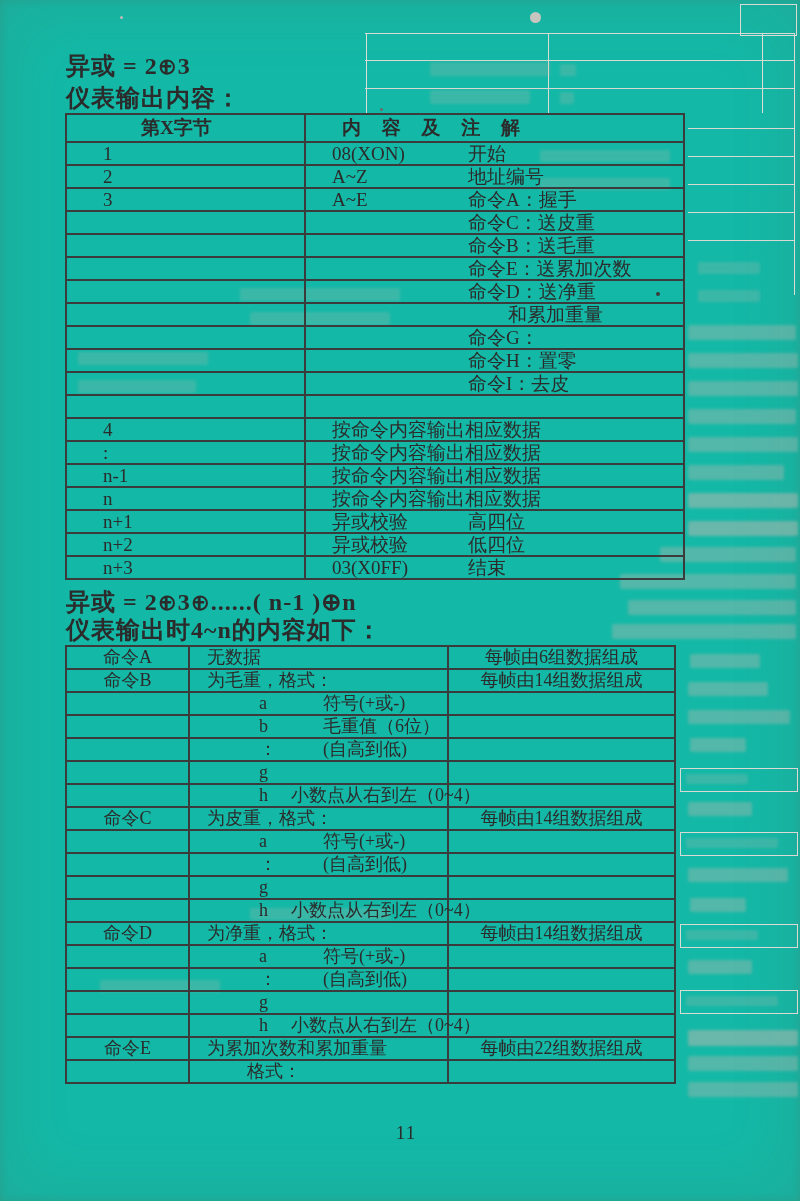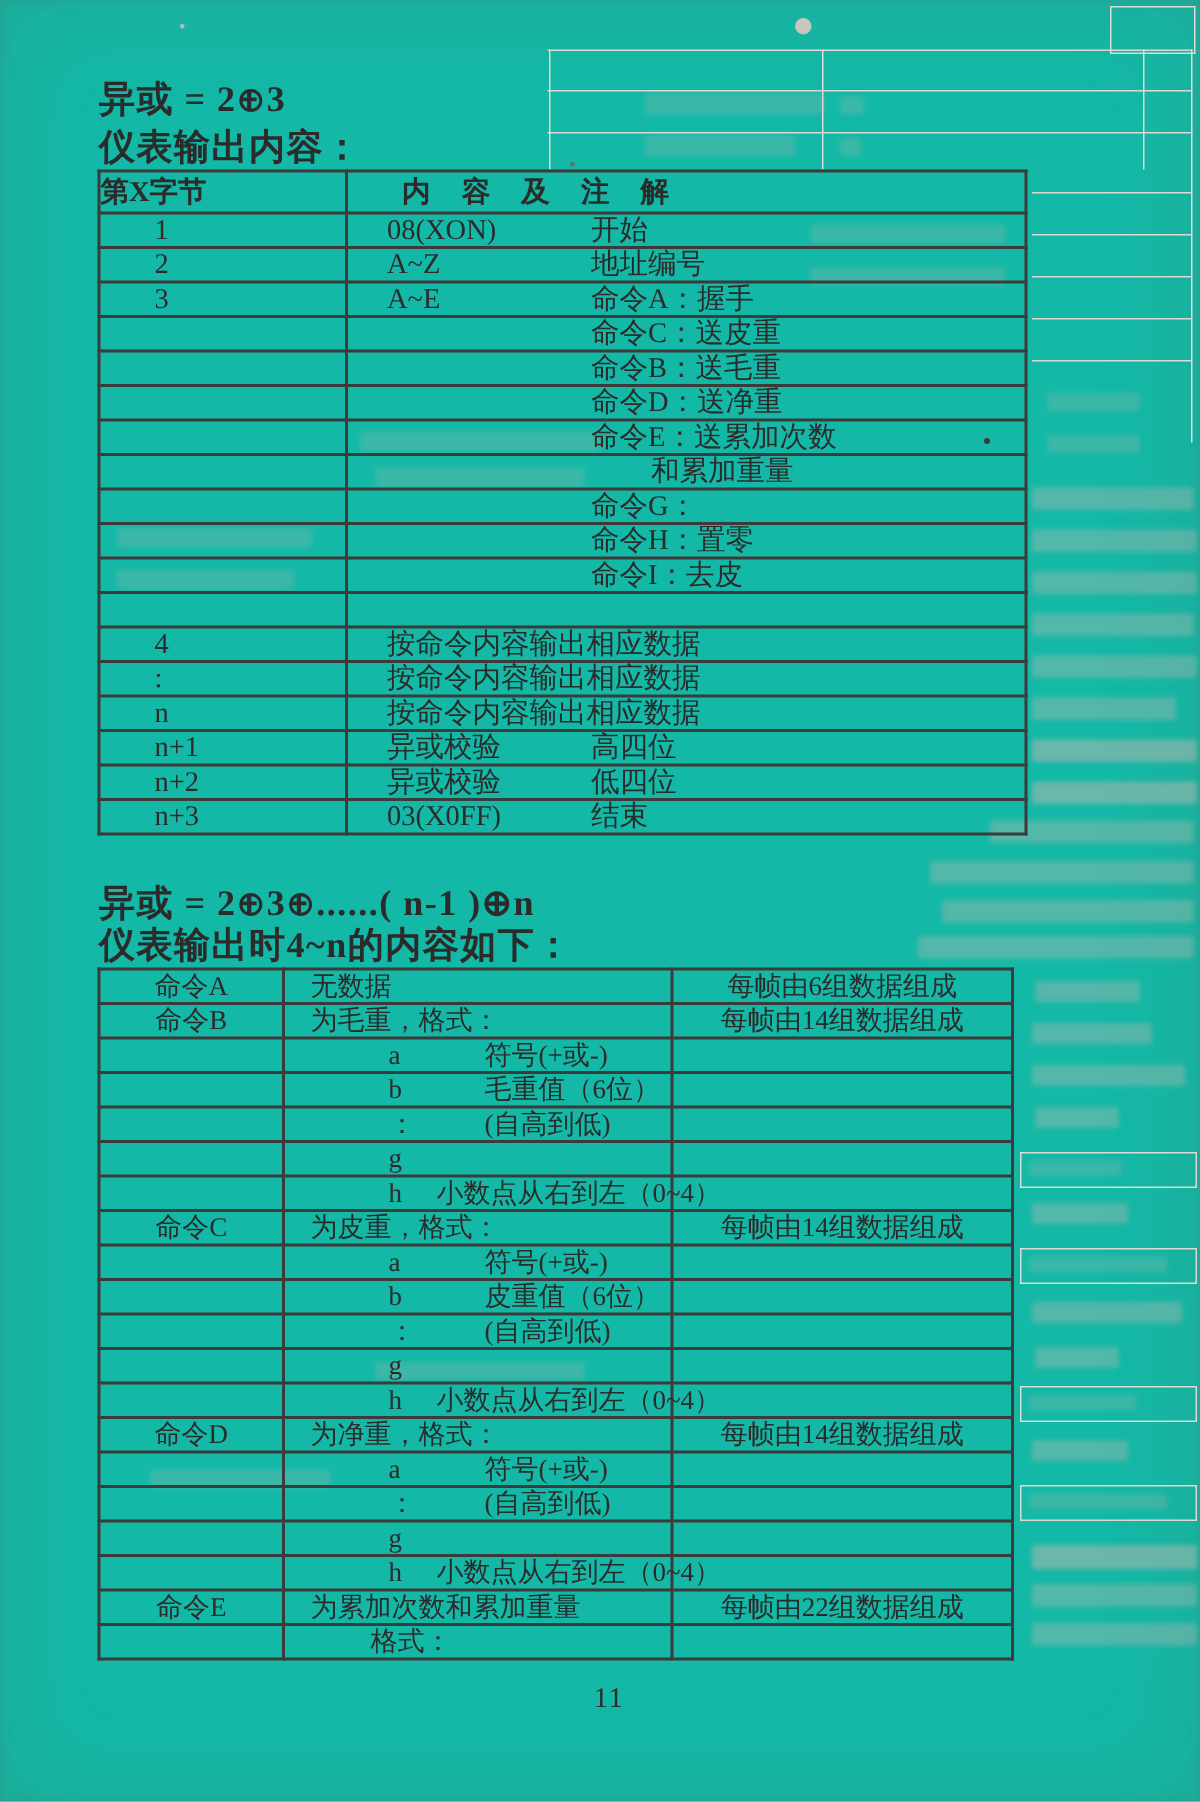--- a/index.html
+++ b/index.html
@@ -11,21 +11,21 @@
   }
   
   .hline{position:absolute;left:66px;font-size:24px;font-weight:700;letter-spacing:1px;white-space:nowrap;}
   
   table.tbl{position:absolute;border-collapse:collapse;table-layout:fixed;background:transparent;}
   .tbl th,.tbl td{border:2px solid #3b3b3b;padding:0;vertical-align:middle;white-space:nowrap;overflow:visible;}
   #table1{left:65px;top:113px;width:620px;}
   #table1 th{height:25px;font-size:19px;font-weight:600;text-align:left;}
   #table1 td{height:21px;font-size:19px;line-height:20px;font-weight:500;}
   #table1 .c1{width:163px;}
-  #table1 th.c1{}
+  #table1 th.c1{padding-left:74px;}
   #table1 th.c2{padding-left:36px;letter-spacing:8px;font-weight:600;}
   .byte-label{display:inline-block;padding-left:36px;}
   .code{display:inline-block;margin-left:26px;width:136px;}
   .note{display:inline-block;}
   .note.ind{margin-left:40px;}
   .full{display:inline-block;margin-left:26px;}
   #table2{left:65px;top:645px;width:611px;}
   #table2 td{height:21px;font-size:18px;line-height:19px;font-weight:500;}
   #table2 .c1{width:121px;text-align:center;}
   #table2 .c2{width:257px;}
@@ -147,25 +147,25 @@
         <tr>
           <td class="c1"><span class="byte-label"></span></td>
           <td class="c2"><span class="code"></span><span class="note">命令C：送皮重</span></td>
         </tr>
         <tr>
           <td class="c1"><span class="byte-label"></span></td>
           <td class="c2"><span class="code"></span><span class="note">命令B：送毛重</span></td>
         </tr>
         <tr>
           <td class="c1"><span class="byte-label"></span></td>
+          <td class="c2"><span class="code"></span><span class="note">命令E：送累加次数</span></td>
+        </tr>
+        <tr>
+          <td class="c1"><span class="byte-label"></span></td>
           <td class="c2"><span class="code"></span><span class="note">命令D：送净重</span></td>
-        </tr>
-        <tr>
-          <td class="c1"><span class="byte-label"></span></td>
-          <td class="c2"><span class="code"></span><span class="note">命令E：送累加次数</span></td>
         </tr>
         <tr>
           <td class="c1"><span class="byte-label"></span></td>
           <td class="c2"><span class="code"></span><span class="note ind">和累加重量</span></td>
         </tr>
         <tr>
           <td class="c1"><span class="byte-label"></span></td>
           <td class="c2"><span class="code"></span><span class="note">命令G：</span></td>
         </tr>
         <tr>
@@ -179,20 +179,24 @@
         <tr>
           <td class="c1"><span class="byte-label"></span></td>
           <td class="c2"><span class="code"></span><span class="note"></span></td>
         </tr>
         <tr>
           <td class="c1"><span class="byte-label">4</span></td>
           <td class="c2"><span class="full">按命令内容输出相应数据</span></td>
         </tr>
         <tr>
           <td class="c1"><span class="byte-label">:</span></td>
+          <td class="c2"><span class="full">按命令内容输出相应数据</span></td>
+        </tr>
+        <tr>
+          <td class="c1"><span class="byte-label">n-1</span></td>
           <td class="c2"><span class="full">按命令内容输出相应数据</span></td>
         </tr>
         <tr>
           <td class="c1"><span class="byte-label">n</span></td>
           <td class="c2"><span class="full">按命令内容输出相应数据</span></td>
         </tr>
         <tr>
           <td class="c1"><span class="byte-label">n+1</span></td>
           <td class="c2"><span class="code">异或校验</span><span class="note">高四位</span></td>
         </tr>
@@ -252,25 +256,20 @@
           <td class="c2"><span class="fmt">为皮重，格式：</span></td>
           <td class="c3">每帧由14组数据组成</td>
         </tr>
         <tr>
           <td class="c1"></td>
           <td class="c2"><span class="letter">a</span><span class="desc">符号(+或-)</span></td>
           <td class="c3"></td>
         </tr>
         <tr>
           <td class="c1"></td>
-          <td class="c2"><span class="letter">b</span><span class="desc">皮重值（6位）</span></td>
-          <td class="c3"></td>
-        </tr>
-        <tr>
-          <td class="c1"></td>
           <td class="c2"><span class="letter">：</span><span class="desc">(自高到低)</span></td>
           <td class="c3"></td>
         </tr>
         <tr>
           <td class="c1"></td>
           <td class="c2"><span class="letter">g</span><span class="desc"></span></td>
           <td class="c3"></td>
         </tr>
         <tr>
           <td class="c1"></td>

